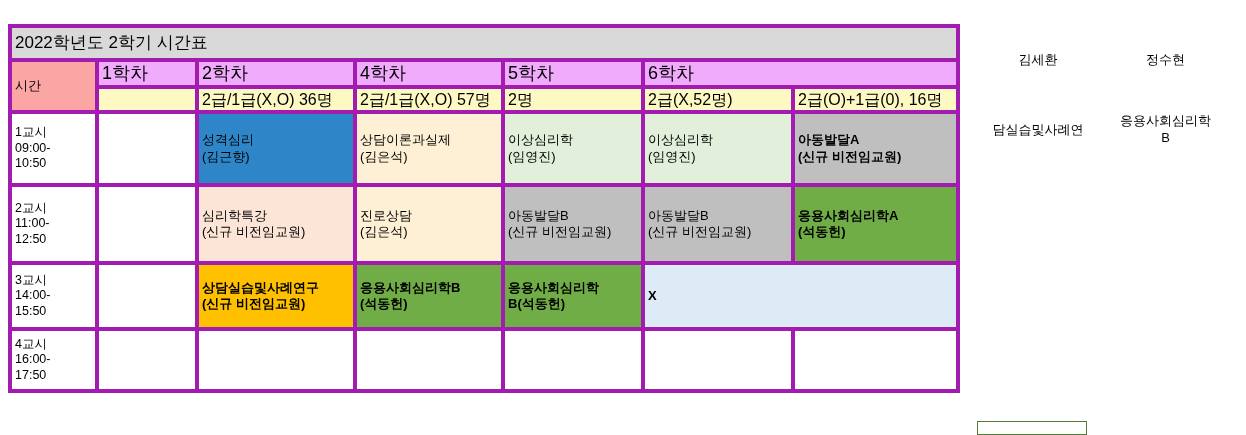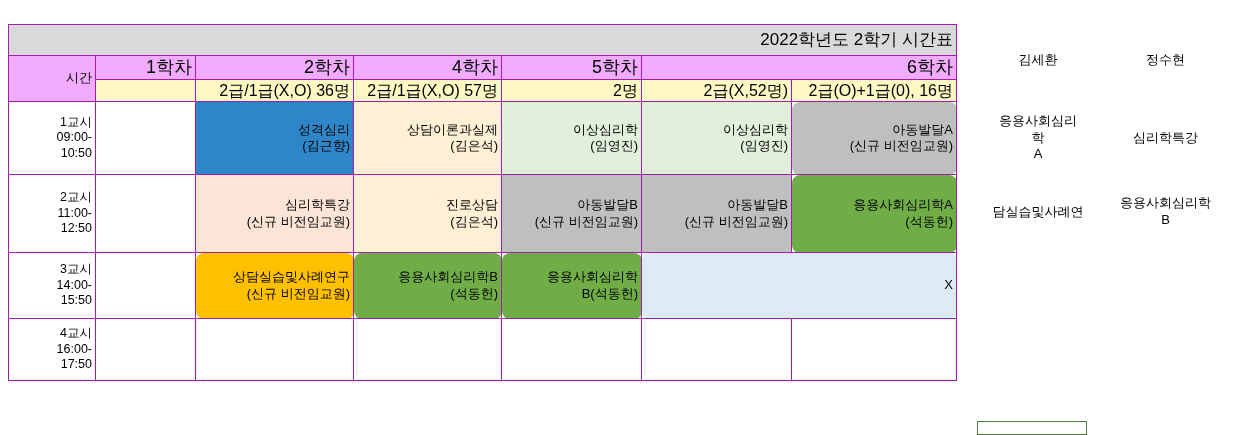--- a/index.html
+++ b/index.html
@@ -21,42 +21,42 @@
     height: 435px;
   }
   table.timetable {
     border-collapse: collapse;
     table-layout: fixed;
     position: absolute;
     left: 8px;
     top: 24px;
   }
   table.timetable td, table.timetable th {
-    border: 1px solid #a21caf;
-    text-align: right;
+    border: 4px solid #a21caf;
+    text-align: left;
     vertical-align: middle;
     padding: 0 3px;
     font-weight: normal;
     line-height: 1.25;
     overflow: hidden;
   }
   .title-cell {
     background: #d9d9d9;
     font-weight: bold;
     font-size: 17px;
     height: 30px;
   }
   .hdr {
     background: #f0abfc;
     font-weight: bold;
     font-size: 18px;
     height: 23px;
   }
   .hdr-time {
-    background: #f0abfc;
+    background: #fca5a5;
     font-weight: bold;
     font-size: 13px;
   }
   .sub {
     background: #fef9c3;
     font-weight: bold;
     font-size: 16px;
     height: 21px;
   }
   .timecol {
@@ -66,21 +66,21 @@
     line-height: 1.3;
   }
   .row1 { height: 73px; }
   .row2 { height: 78px; }
   .row3 { height: 66px; }
   .row4 { height: 62px; margin-top: 25px; }
   .cell {
     font-size: 13px;
     line-height: 1.35;
   }
-  .cell.bold { font-weight: normal; border-radius: 8px; }
+  .cell.bold { font-weight: bold; border-radius: 8px; }
 
   
   .side {
     position: absolute;
     top: 24px;
     left: 983px;
     width: 255px;
   }
   table.sidetable {
     border-collapse: collapse;
@@ -209,24 +209,20 @@
       <colgroup>
         <col style="width:110px">
         <col style="width:145px">
       </colgroup>
       <tbody>
         <tr>
           <td class="side-name">김세환</td>
           <td class="side-name">정수현</td>
         </tr>
         <tr>
-          <td class="side-r2">응용사회심리<br>학<br>A</td>
-          <td class="side-r2">심리학특강</td>
-        </tr>
-        <tr>
           <td class="side-r3">담실습및사례연</td>
           <td class="side-r3">응용사회심리학<br>B</td>
         </tr>
         <tr>
           <td class="side-r4"></td>
           <td class="side-r4"></td>
         </tr>
       </tbody>
     </table>
   </div>

